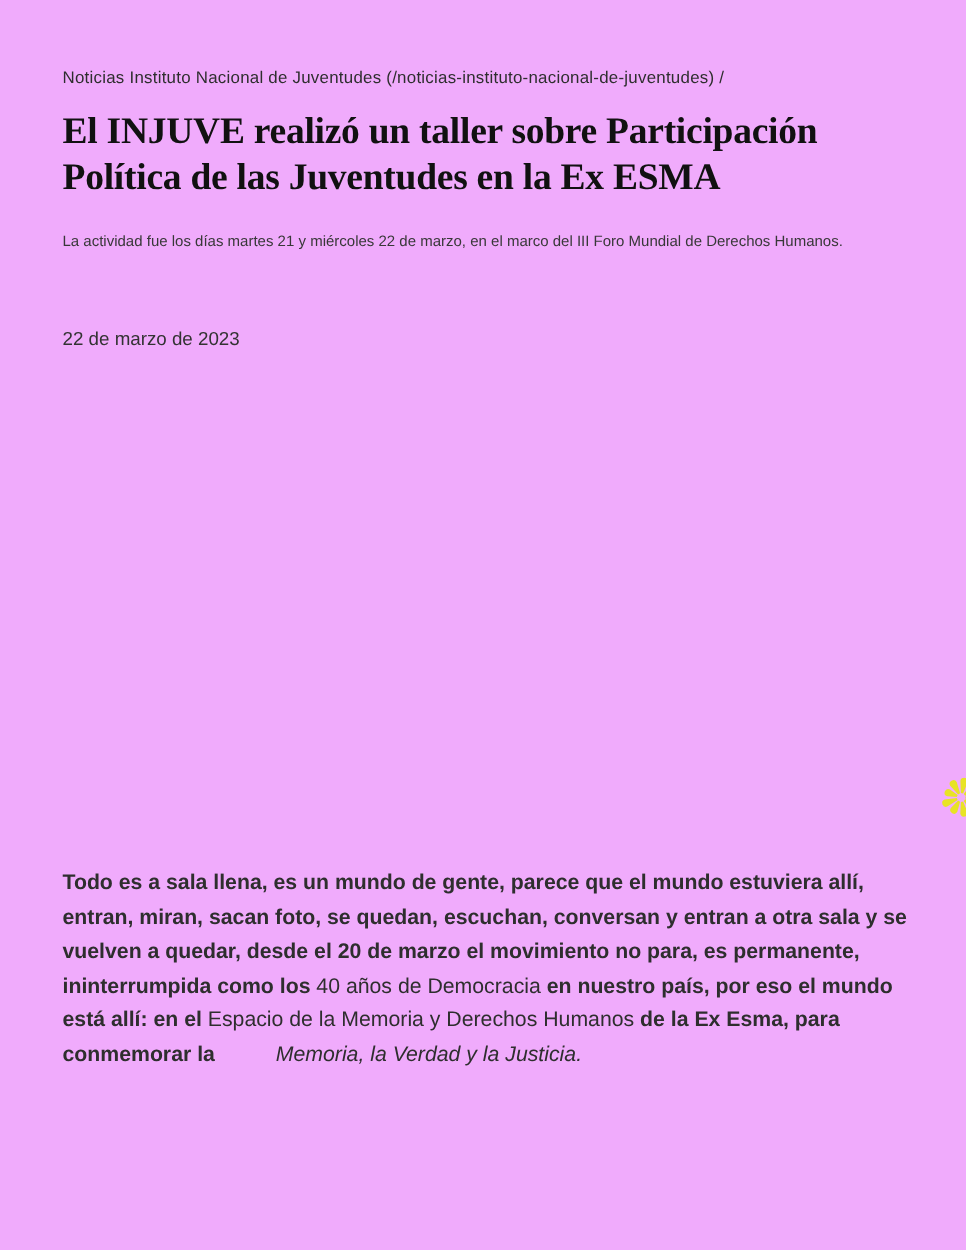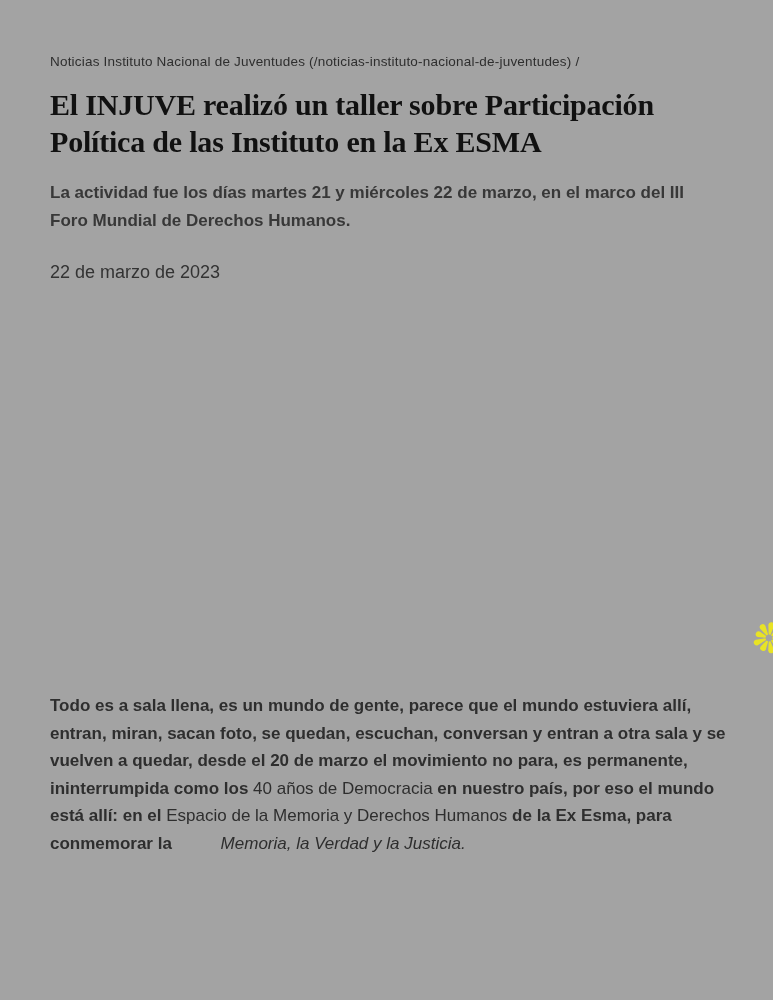--- a/index.html
+++ b/index.html
@@ -4,21 +4,21 @@
 <style>
   * { margin: 0; padding: 0; box-sizing: border-box; }
   html, body { background: #ffffff; }
   body {
     width: 773px;
     height: 1000px;
     position: relative;
     font-family: "Liberation Sans", sans-serif;
     overflow: hidden;
   }
-  .page { position: relative; width: 773px; height: 1000px; background: #a3a3a3; }
+  .page { position: relative; width: 773px; height: 1000px; background: #f0abfc; }
 
   .breadcrumb {
     position: absolute;
     left: 50px; top: 54px;
     width: 690px;
     font-size: 13.5px;
     line-height: 1.25;
     color: #2e2e2e;
     letter-spacing: 0.2px;
     text-decoration: none;
@@ -34,30 +34,29 @@
     font-size: 30px;
     line-height: 37px;
     color: #111111;
     letter-spacing: -0.2px;
   }
 
   .article-subtitle {
     position: absolute;
     left: 50px; top: 179px;
     width: 665px;
-    font-size: 17px;
+    font-size: 12px;
     line-height: 28px;
     color: #383838;
-    font-weight: bold;
   }
 
   .article-date {
     position: absolute;
     left: 50px; top: 263px;
-    font-size: 18px;
+    font-size: 15px;
     line-height: 18px;
     color: #333333;
   }
 
   .image-placeholder {
     position: absolute;
     left: 50px; top: 300px;
     width: 684px; height: 370px;
     background: transparent;
   }
@@ -81,21 +80,21 @@
   .seg-bold   { font-weight: 400; font-style: normal; }
   .seg-italic { font-weight: 400; font-style: italic; margin-left: 44px; }
 </style>
 </head>
 <body>
 
 <div class="page">
 
   <a class="breadcrumb">Noticias Instituto Nacional de Juventudes (/noticias-instituto-nacional-de-juventudes) /</a>
 
-  <h1 class="article-title">El INJUVE realizó un taller sobre Participación Política de las Instituto en la Ex ESMA</h1>
+  <h1 class="article-title">El INJUVE realizó un taller sobre Participación Política de las Juventudes en la Ex ESMA</h1>
 
   <p class="article-subtitle">La actividad fue los días martes 21 y miércoles 22 de marzo, en el marco del III Foro Mundial de Derechos Humanos.</p>
 
   <div class="article-date">22 de marzo de 2023</div>
 
   <div class="image-placeholder">
     <div class="spinner">
       <svg viewBox="-16 -16 32 32" xmlns="http://www.w3.org/2000/svg">
         <g>
             <path d="M0.9,-3.4 L3,-13 A3,3 0 1 0 -3,-13 L-0.9,-3.4 Z" transform="rotate(10)" fill="#e8e325"></path>

